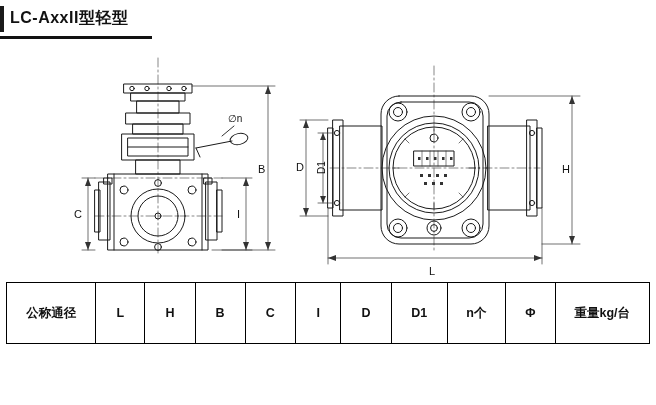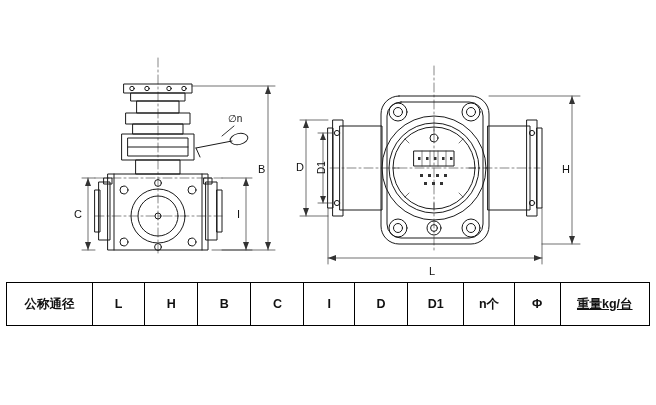--- a/index.html
+++ b/index.html
@@ -35,40 +35,45 @@
   
   .spec-table{
     position:absolute;left:6px;top:282px;width:644px;
     border-collapse:collapse;
     font-size:12.5px;
   }
   .spec-table th,.spec-table td{
     border:1px solid #000;
     text-align:center;
     height:23px;
-    padding:8px;
+    padding:17px;
     font-weight:normal;
     white-space:nowrap;
   }
   .spec-table thead th{
     font-weight:bold;
     font-size:12.5px;
     height:26px;
   }
   .spec-table th.col-name,.spec-table td.col-name{width:84px;}
   .spec-table th.col-w,.spec-table td.col-w{width:58px;}
   .spec-table th.col-n,.spec-table td.col-n{width:44px;}
   .spec-table th.col-phi,.spec-table td.col-phi{width:44px;}
-  .spec-table th.col-weight,.spec-table td.col-weight{width:86px;text-decoration:underline;}
+  .spec-table th.col-weight,.spec-table td.col-weight{width:86px;}
 </style>
 </head>
 <body>
 
 <div class="page">
 
+  <div class="title-bar">
+    <div class="title-accent"></div>
+    <div class="title-text">LC-AxxII型轻型</div>
+    <div class="title-rule"></div>
+  </div>
 
   <div class="drawing">
     <svg width="656" height="240" viewBox="0 0 656 240" xmlns="http://www.w3.org/2000/svg">
       <g fill="none" stroke="#1a1a1a" stroke-width="1" stroke-linejoin="round" stroke-linecap="round">
 
         <g>
 
           <g stroke="#555" stroke-width="0.7" stroke-dasharray="9,3,2,3">
             <line x1="158" y1="20" x2="158" y2="215"></line>
             <line x1="95" y1="140" x2="222" y2="140"></line>

